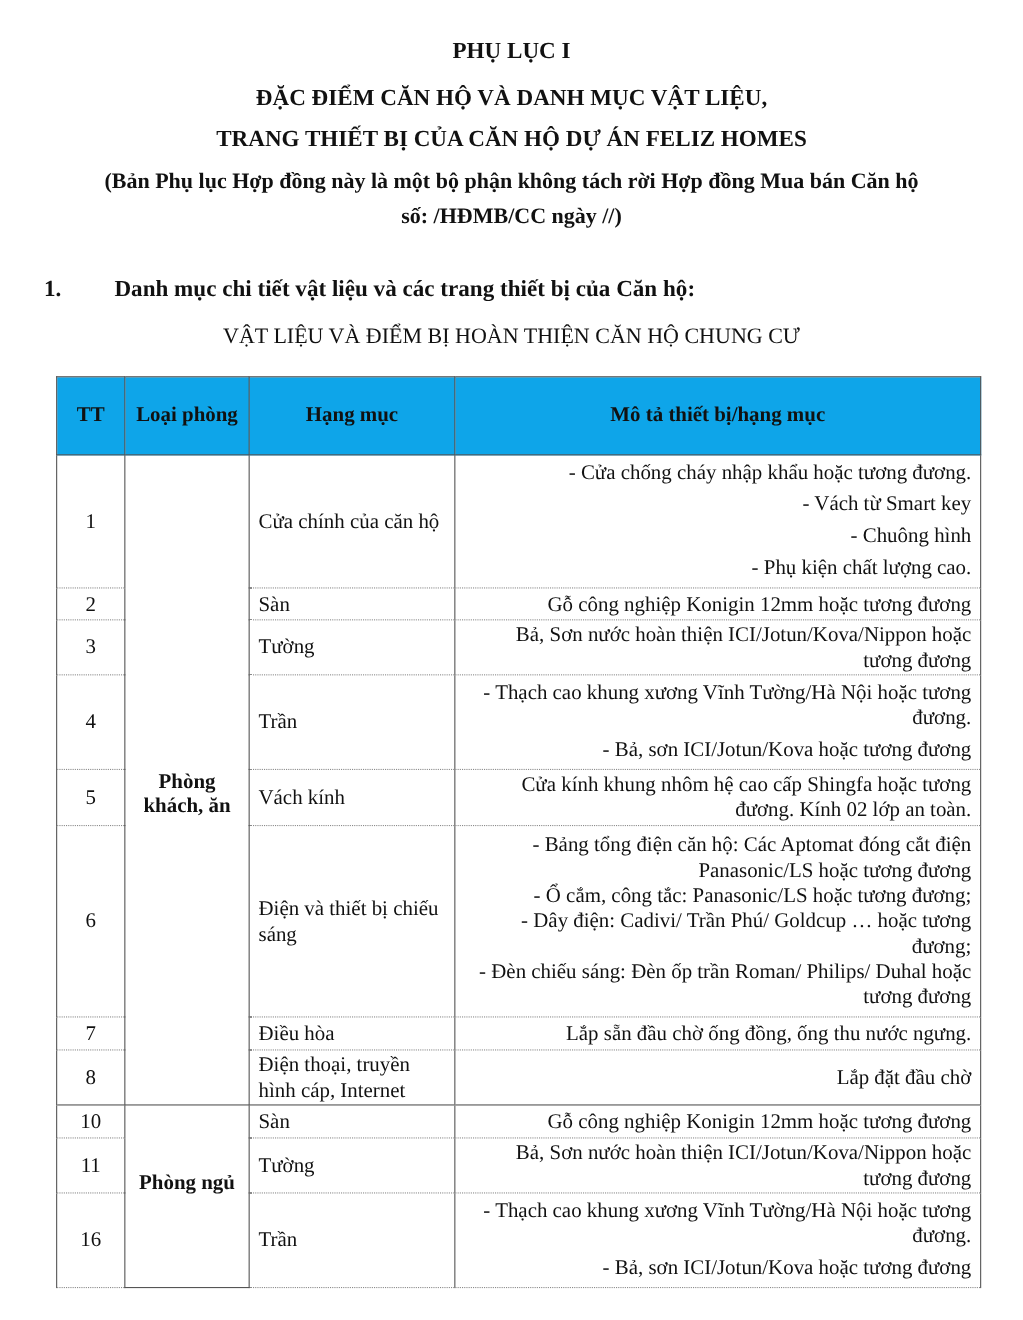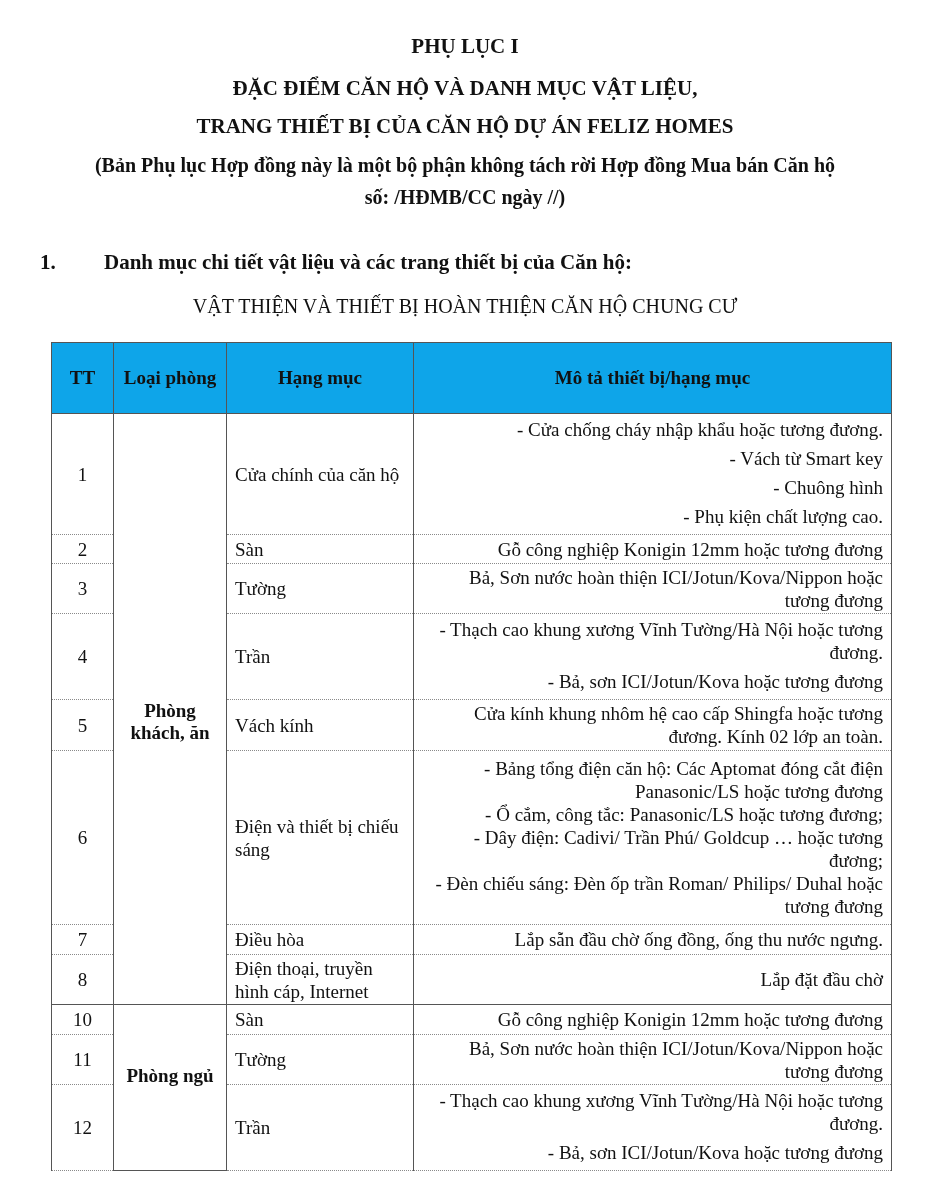--- a/index.html
+++ b/index.html
@@ -75,21 +75,21 @@
 <div class="center-line t1">PHỤ LỤC I</div>
 <div class="center-line t2">ĐẶC ĐIỂM CĂN HỘ VÀ DANH MỤC VẬT LIỆU,</div>
 <div class="center-line t3">TRANG THIẾT BỊ CỦA CĂN HỘ DỰ ÁN FELIZ HOMES</div>
 <div class="center-line t4">(Bản Phụ lục Hợp đồng này là một bộ phận không tách rời Hợp đồng Mua bán Căn hộ</div>
 <div class="center-line t5">số: /HĐMB/CC ngày //)</div>
 
 <div class="section">
   <span class="num">1.</span><span>Danh mục chi tiết vật liệu và các trang thiết bị của Căn hộ:</span>
 </div>
 
-<div class="table-title">VẬT THIỆN VÀ THIẾT BỊ HOÀN THIỆN CĂN HỘ CHUNG CƯ</div>
+<div class="table-title">VẬT LIỆU VÀ ĐIỂM BỊ HOÀN THIỆN CĂN HỘ CHUNG CƯ</div>
 
 <table class="spec">
   <colgroup>
       <col class="c1">
       <col class="c2">
       <col class="c3">
       <col class="c4">
     </colgroup>
   <thead>
     <tr>
@@ -161,21 +161,21 @@
       <td class="room bed" rowspan="3">Phòng ngủ</td>
       <td class="cat">Sàn</td>
       <td class="desc">Gỗ công nghiệp Konigin 12mm hoặc tương đương</td>
     </tr>
     <tr class="r11">
       <td class="tt">11</td>
       <td class="cat">Tường</td>
       <td class="desc">Bả, Sơn nước hoàn thiện ICI/Jotun/Kova/Nippon hoặc tương đương</td>
     </tr>
     <tr class="r12">
-      <td class="tt">12</td>
+      <td class="tt">16</td>
       <td class="cat">Trần</td>
       <td class="desc desc-spaced">
         <span class="desc-line">- Thạch cao khung xương Vĩnh Tường/Hà Nội hoặc tương đương.</span>
         <span class="desc-line">- Bả, sơn ICI/Jotun/Kova hoặc tương đương</span>
       </td>
     </tr>
   </tbody>
 </table>
 
 </body></html>

